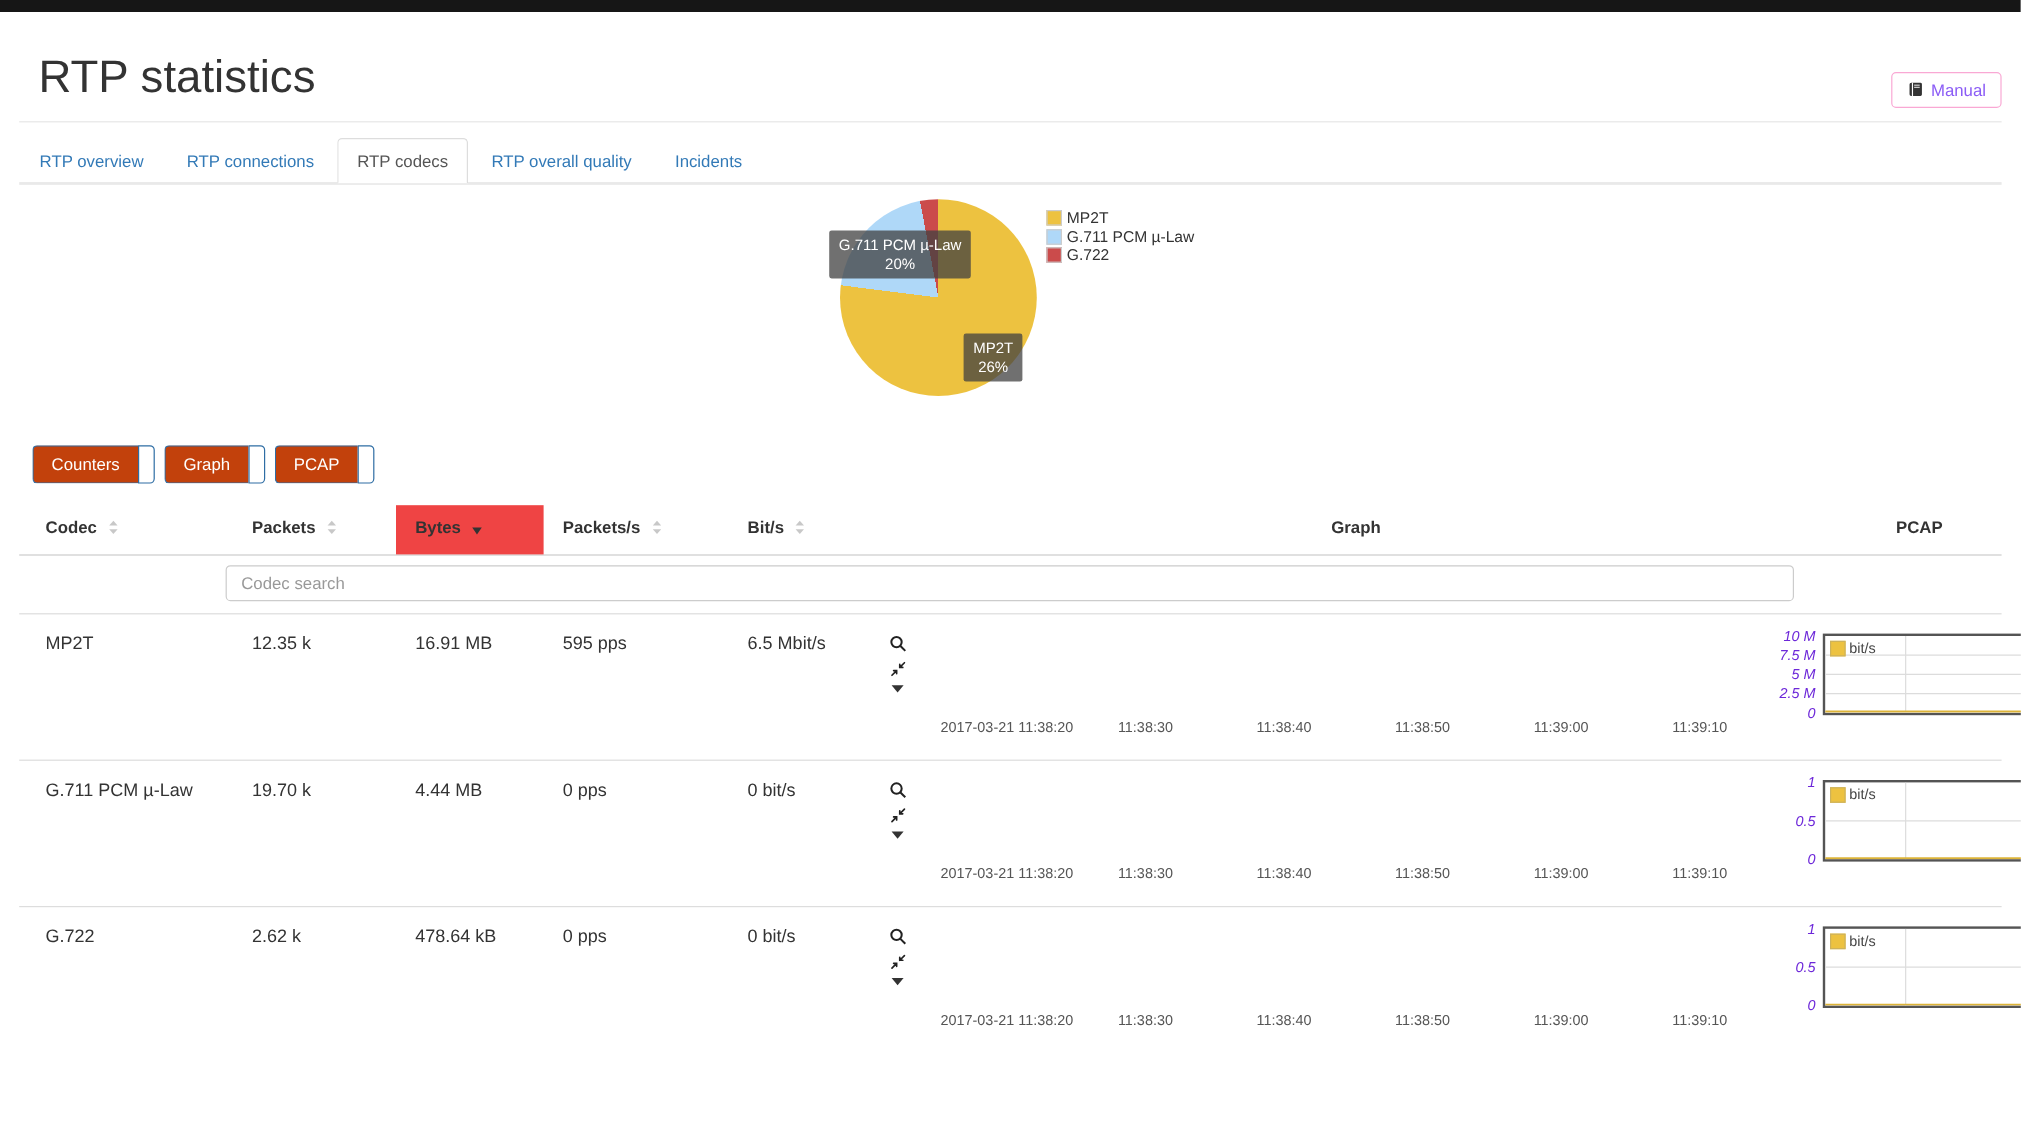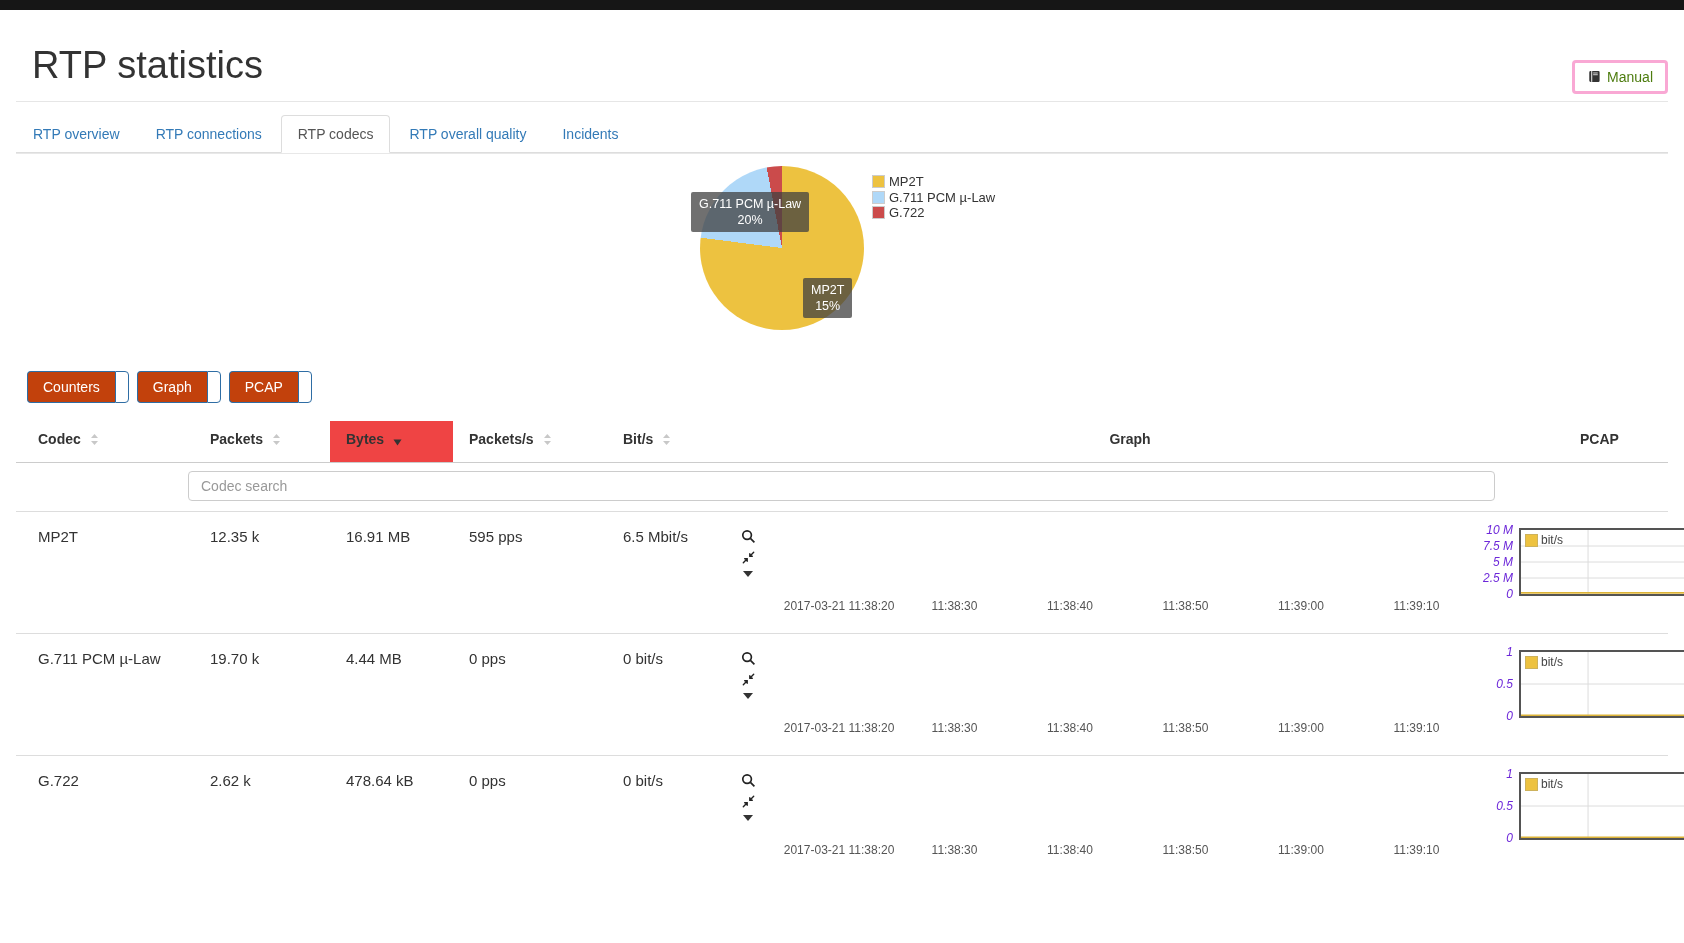--- a/index.html
+++ b/index.html
@@ -10,22 +10,22 @@
   }
   .topbar { height: 10px; background: #161616; }
   .container { padding: 0 16px; position: relative; }
 
   
   .page-header { position: relative; border-bottom: 1px solid #e6e6e6; padding-bottom: 14px; }
   h1.title { font-size: 38px; font-weight: 400; color: #333; margin: 34px 0 0 16px; letter-spacing: 0; }
   .manual-btn {
     position: absolute; top: 16px; right: 0;
     display: inline-flex; align-items: center; gap: 6px;
-    background: #fff; border: 3px solid #f9a8d4; border-radius: 4px;
-    padding: 6px 12px; font-size: 14px; color: #4d7c0f; cursor: pointer;
+    background: #fff; border: 1px solid #f9a8d4; border-radius: 4px;
+    padding: 6px 12px; font-size: 14px; color: #8b5cf6; cursor: pointer;
   }
 
   
   .tabs { margin-top: 12px; border-bottom: 1px solid #ddd; display: flex; padding-left: 0; }
   .tab {
     font-size: 14px; color: #337ab7; padding: 10px 16px; margin-right: 2px;
     text-decoration: none; border: 1px solid transparent; border-radius: 4px 4px 0 0;
     position: relative; top: 1px; cursor: pointer;
   }
   .tab.active { color: #555; background: #fff; border-color: #ddd #ddd #fff; cursor: default; }
@@ -124,21 +124,21 @@
 
 
   <div class="pie-stage">
     <div class="pie" style="background: conic-gradient(rgb(237, 194, 64) 0deg, rgb(237, 194, 64) 277.2deg, rgb(175, 216, 248) 277.2deg, rgb(175, 216, 248) 349.2deg, rgb(203, 75, 75) 349.2deg, rgb(203, 75, 75) 360deg);"></div>
     <div class="slice-label g711">
       <div>G.711 PCM µ-Law</div>
       <div>20%</div>
     </div>
     <div class="slice-label mp2t">
       <div>MP2T</div>
-      <div>15%</div>
+      <div>26%</div>
     </div>
     <div class="pie-legend">
       <div class="legend-row">
         <span class="sw" style="background: rgb(237, 194, 64);"></span>
         <span>MP2T</span>
       </div>
       <div class="legend-row">
         <span class="sw" style="background: rgb(175, 216, 248);"></span>
         <span>G.711 PCM µ-Law</span>
       </div>

